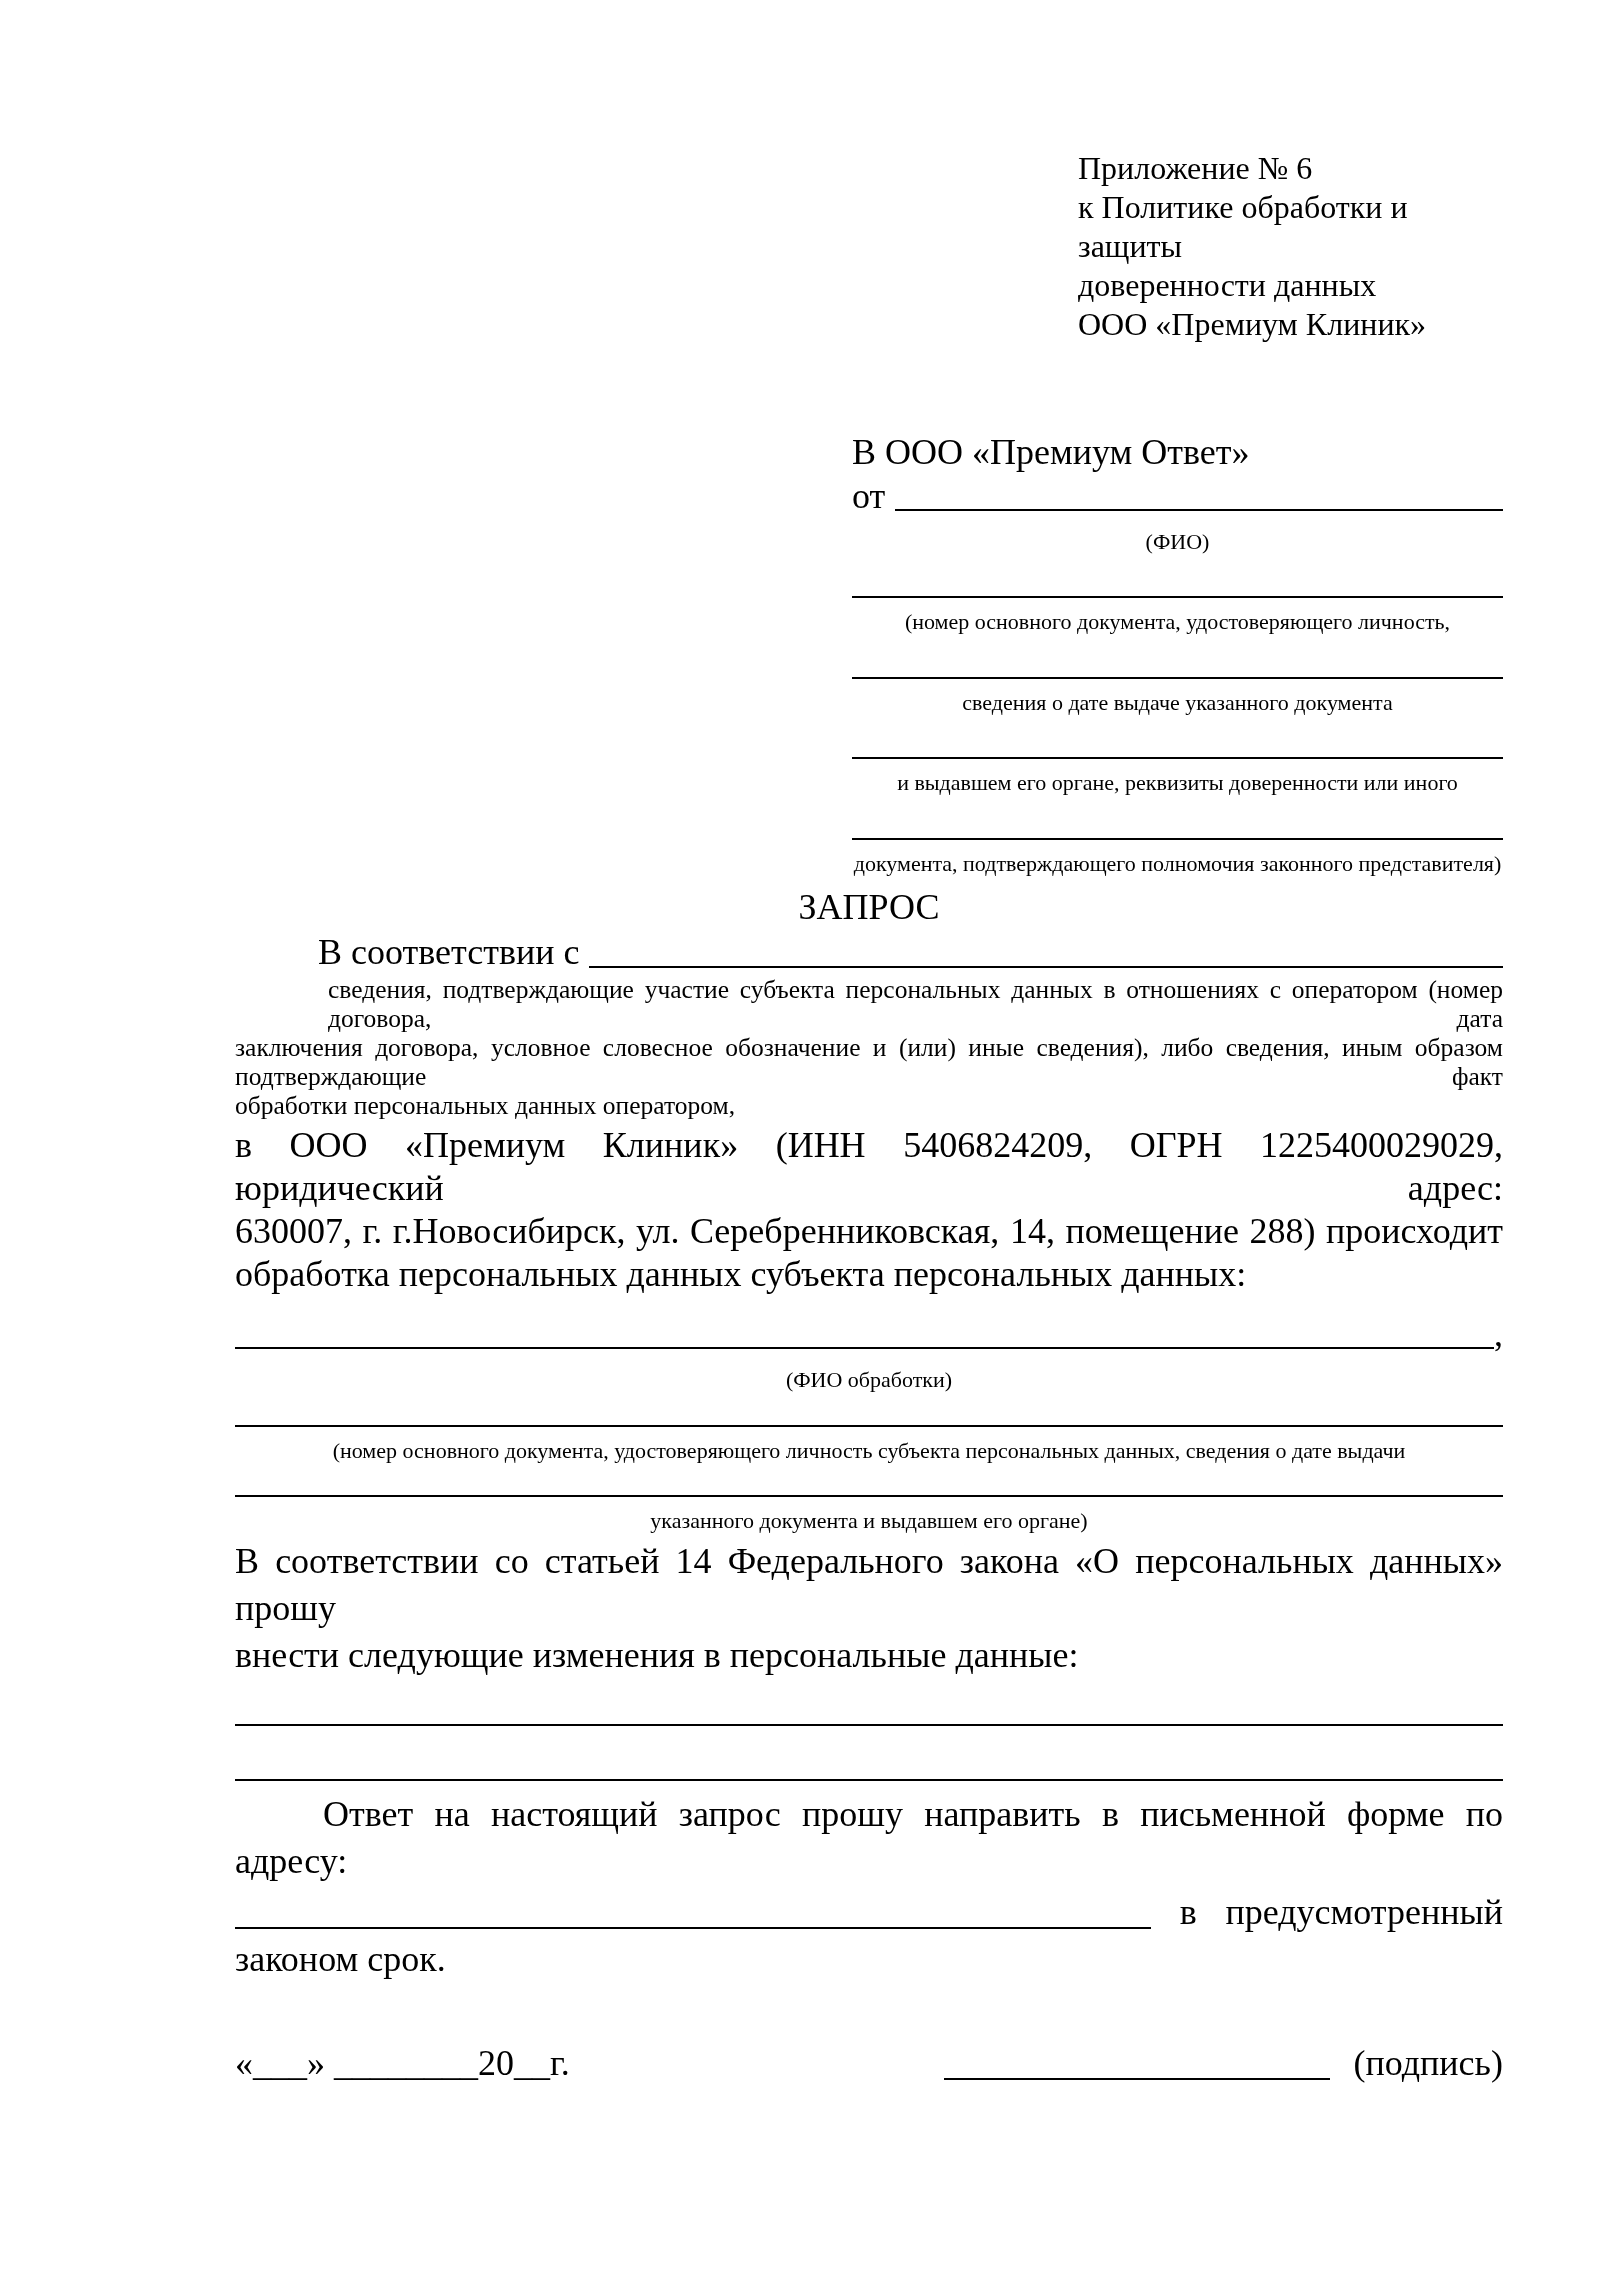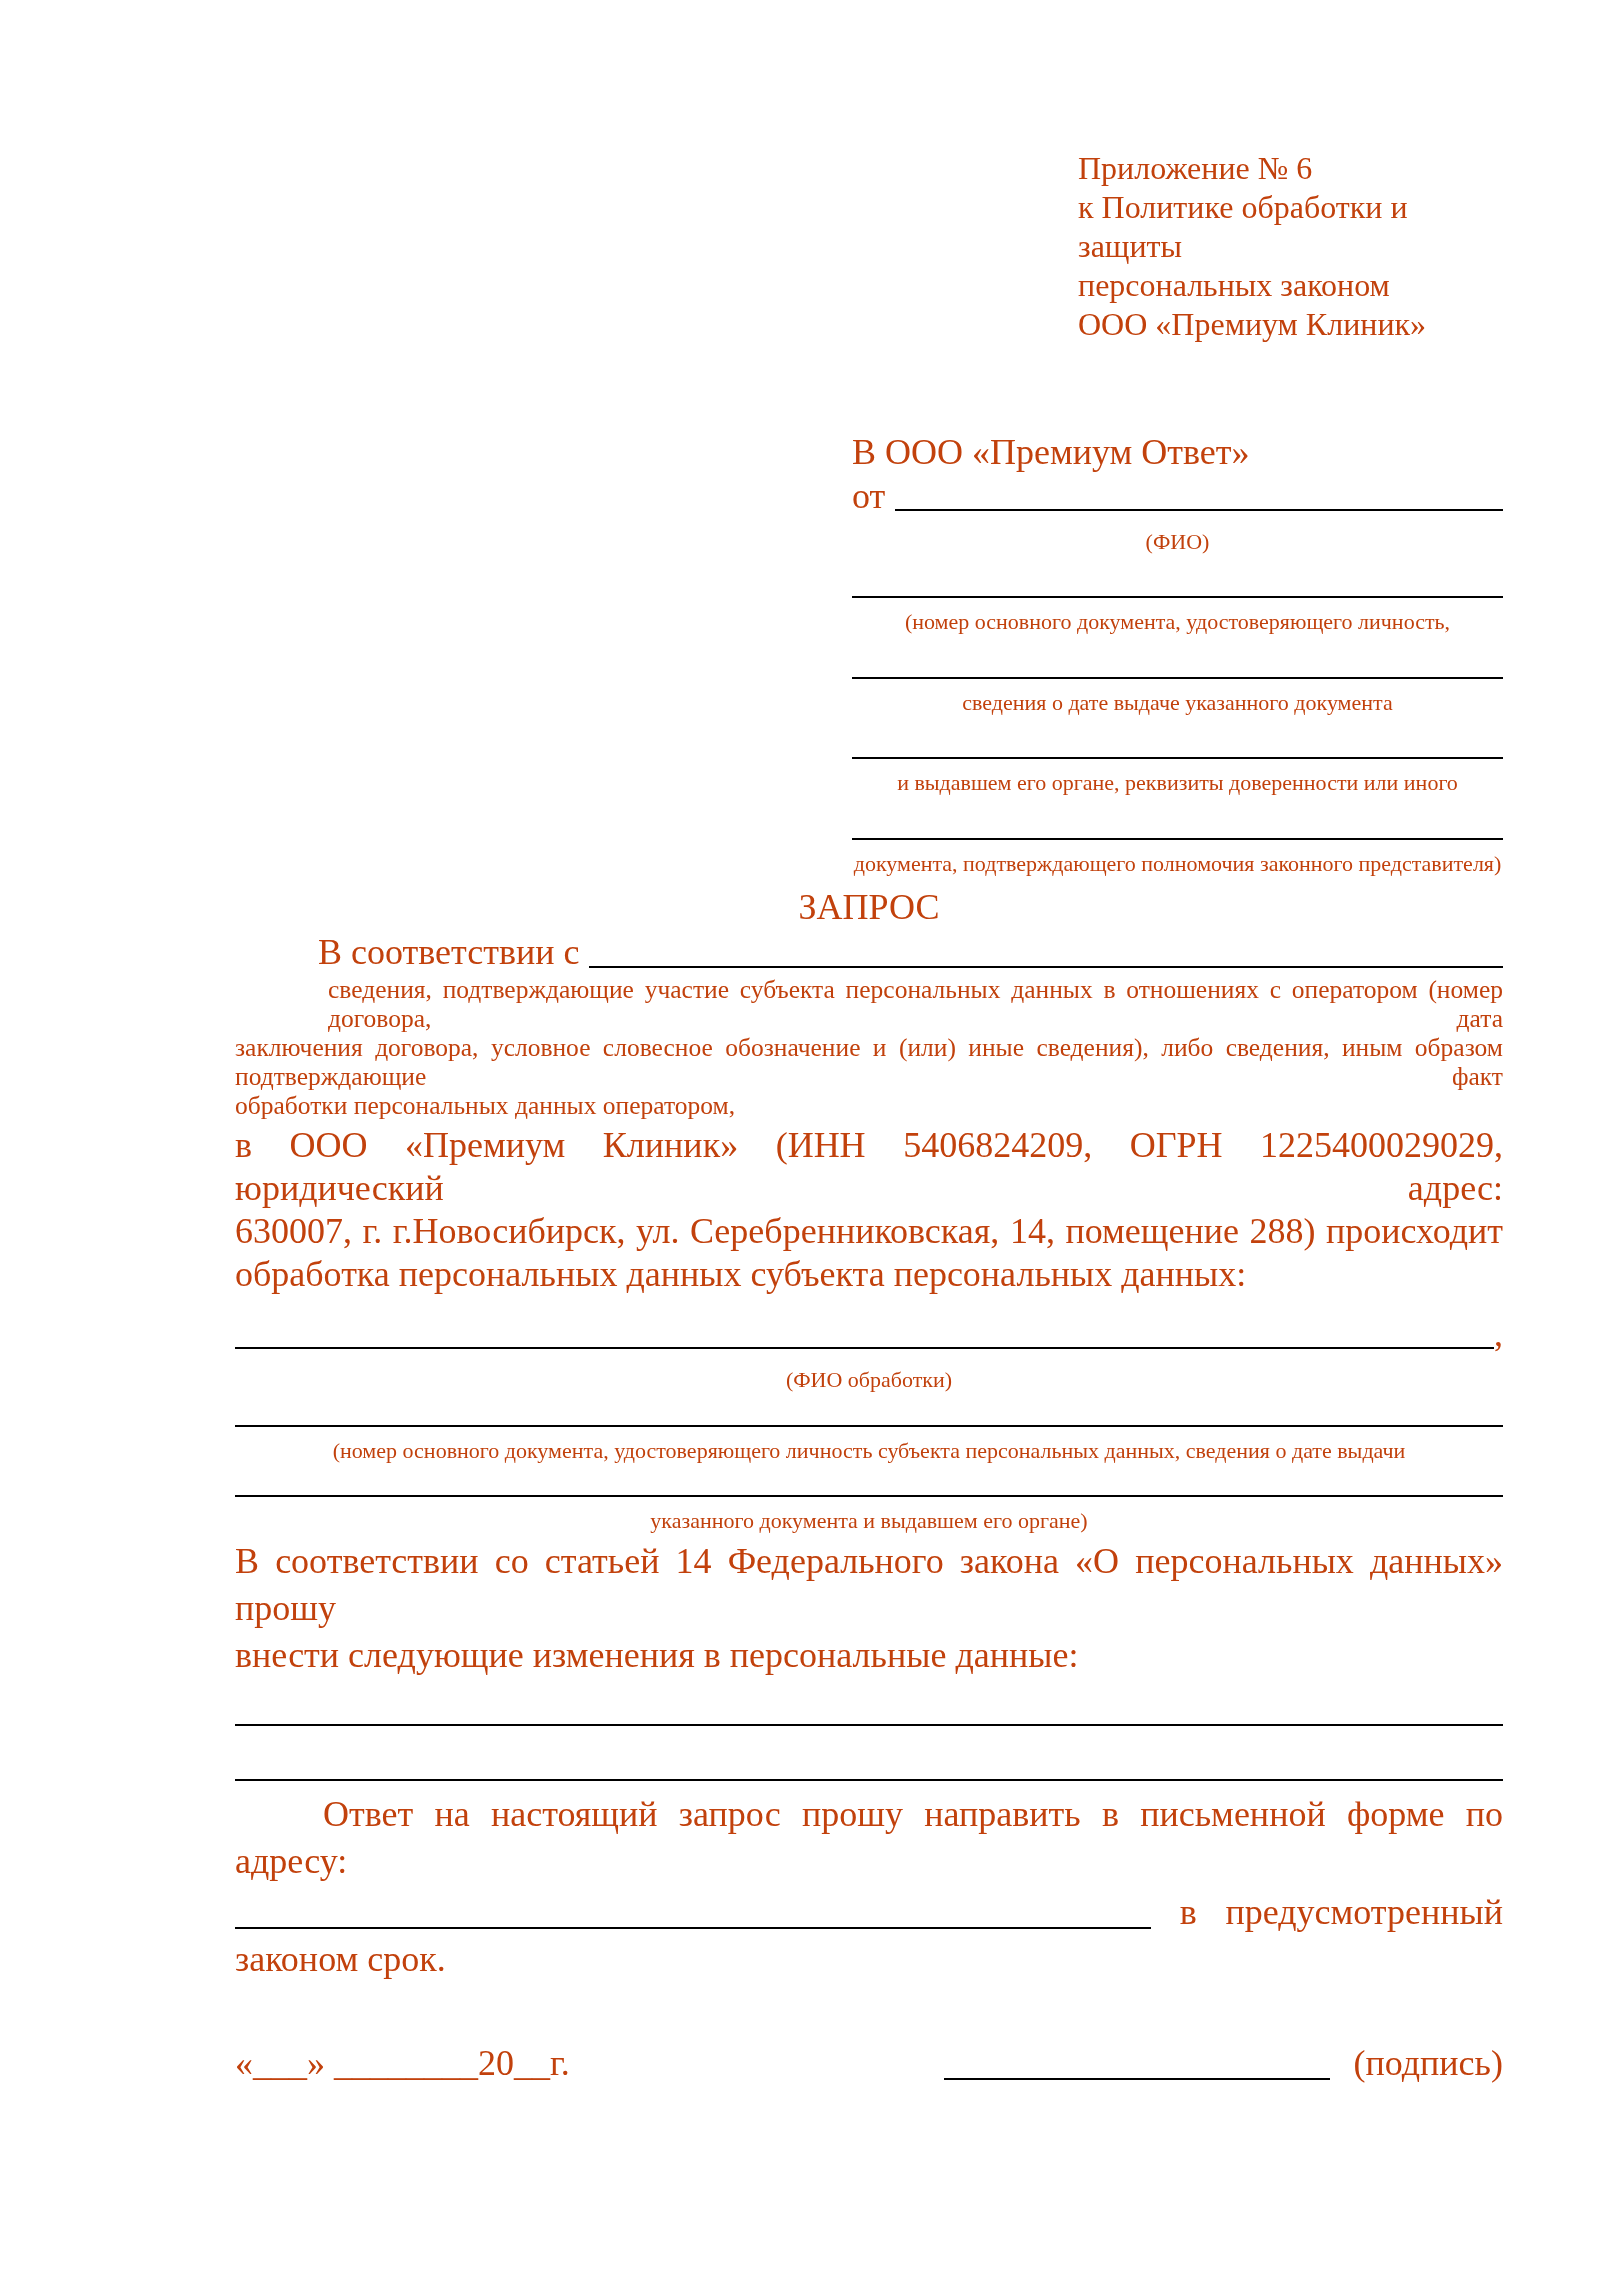--- a/index.html
+++ b/index.html
@@ -1,21 +1,21 @@
 <!DOCTYPE html>
 <html><head>
 <meta charset="utf-8">
 <style>
   html, body { margin: 0; padding: 0; background: #ffffff; }
   .page {
     position: relative;
     width: 1621px;
     height: 2293px;
     background: #ffffff;
-    color: #c2410c;
+    color: #000000;
     font-family: "Liberation Serif", "DejaVu Serif", serif;
     overflow: hidden;
   }
   .content {
     position: absolute;
     left: 235px;
     top: 0;
     width: 1268px;
     padding-top: 149px;
     font-size: 36px;
@@ -59,21 +59,21 @@
 </style>
 </head>
 <body>
 
 <div class="page">
   <div class="content">
 
     <div class="appendix">
       <div>Приложение № 6</div>
       <div>к Политике обработки и защиты</div>
-      <div>персональных законом</div>
+      <div>доверенности данных</div>
       <div>ООО «Премиум Клиник»</div>
     </div>
 
 
     <div class="addressee">
       <div>В ООО «Премиум Ответ»</div>
       <div class="flexrow">
         <span>от</span>
         <div class="fill from-fill"></div>
       </div>

